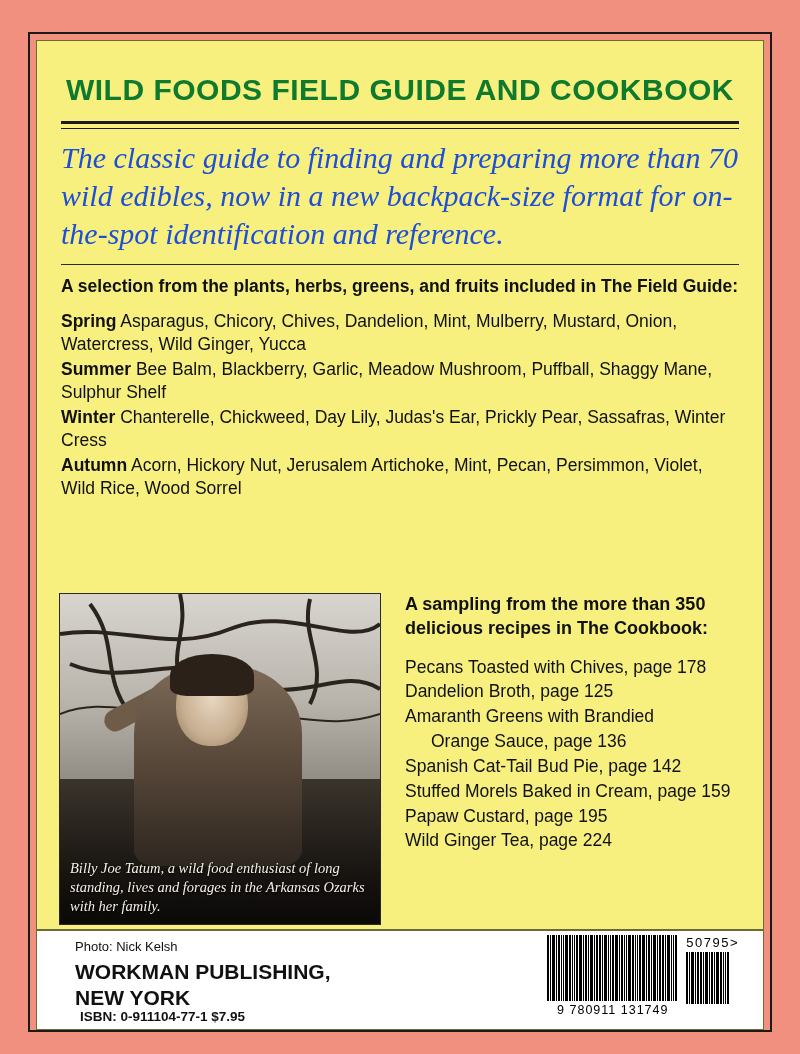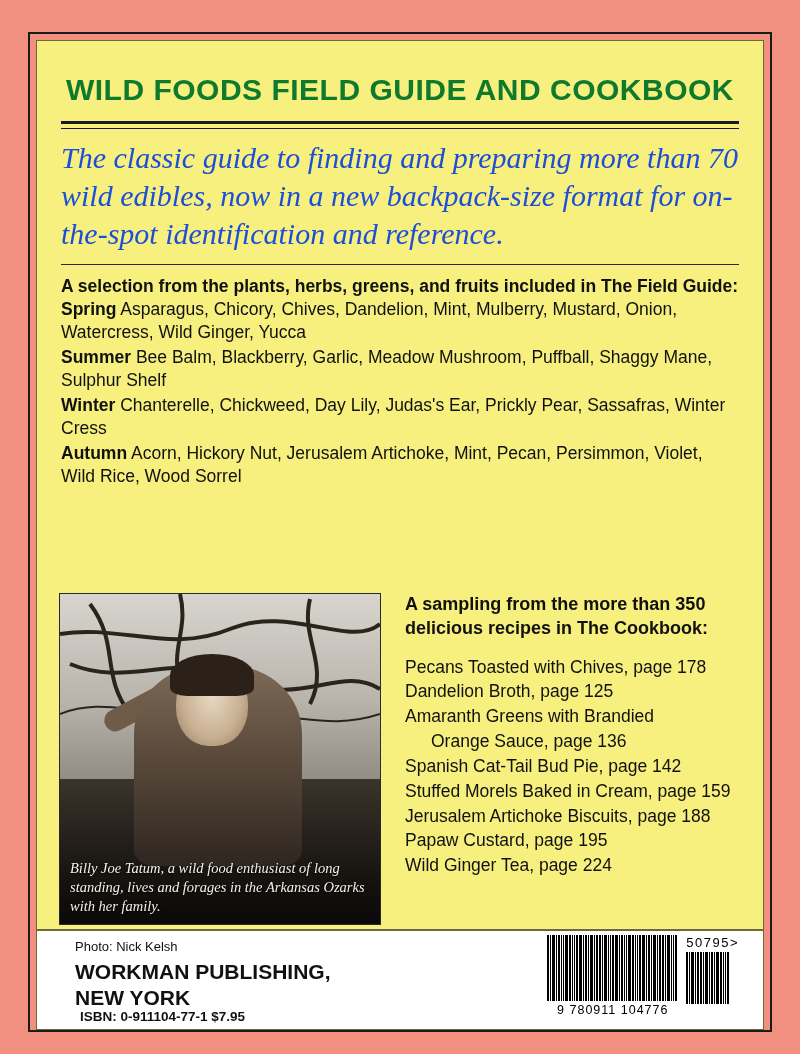--- a/index.html
+++ b/index.html
@@ -76,21 +76,21 @@
     font-size: 30px;
     line-height: 1.28;
     color: #1d4ed8;
     margin: 4px 2px 10px 2px;
   }
   .section-head {
     font-weight: bold;
     font-size: 17.5px;
     line-height: 1.3;
     color: #111;
-    margin: 2px 2px 0 2px;
+    margin: 2px 2px 12px 2px;
   }
   .season-list { margin: 0 2px; }
   .season-item {
     font-size: 17.5px;
     line-height: 1.32;
     color: #111;
     margin-bottom: 2px;
   }
   .season-name {
     font-weight: bold;
@@ -339,21 +339,20 @@
       </div>
 
       <div class="recipes-col">
         <div class="recipes-head">A sampling from the more than 350 delicious recipes in The Cookbook:</div>
         <div class="recipe-line">Pecans Toasted with Chives, page 178</div>
         <div class="recipe-line">Dandelion Broth, page 125</div>
         <div class="recipe-line">Amaranth Greens with Brandied</div>
         <div class="recipe-line indent">Orange Sauce, page 136</div>
         <div class="recipe-line">Spanish Cat-Tail Bud Pie, page 142</div>
         <div class="recipe-line">Stuffed Morels Baked in Cream, page 159</div>
-        <div class="recipe-line">Jerusalem Artichoke Biscuits, page 188</div>
         <div class="recipe-line">Papaw Custard, page 195</div>
         <div class="recipe-line">Wild Ginger Tea, page 224</div>
       </div>
     </div>
 
   </div>
 
   <div class="footer">
     <div class="photo-credit">Photo: Nick Kelsh</div>
     <div class="publisher">
@@ -407,21 +406,21 @@
           <span style="width:3px"></span>
             <span style="width:1px"></span>
             <span style="width:2px"></span>
           <span style="width:2px"></span>
             <span style="width:1px"></span>
             <span style="width:3px"></span>
           <span style="width:1px"></span>
             <span style="width:1px"></span>
             <span style="width:2px"></span>
         </div>
-        <div class="barcode-digits">9 780911 104776</div>
+        <div class="barcode-digits">9 780911 131749</div>
       </div>
       <div class="barcode-addon">
         <div class="addon-digits">50795&gt;</div>
         <div class="bars">
           <span style="width:2px"></span>
             <span style="width:1px"></span>
             <span style="width:3px"></span>
           <span style="width:1px"></span>
             <span style="width:2px"></span>
             <span style="width:2px"></span>

